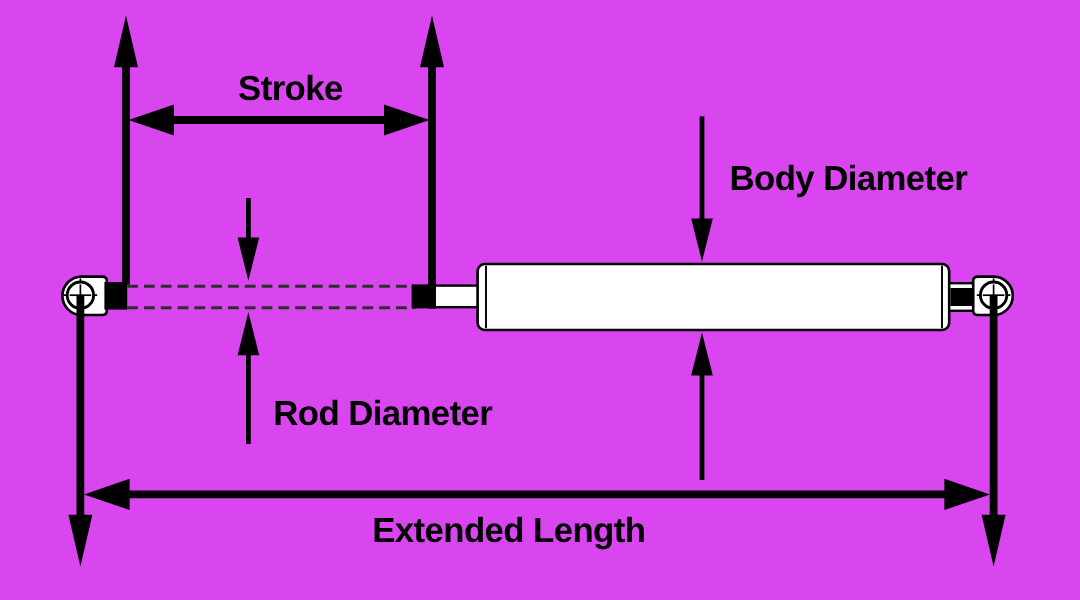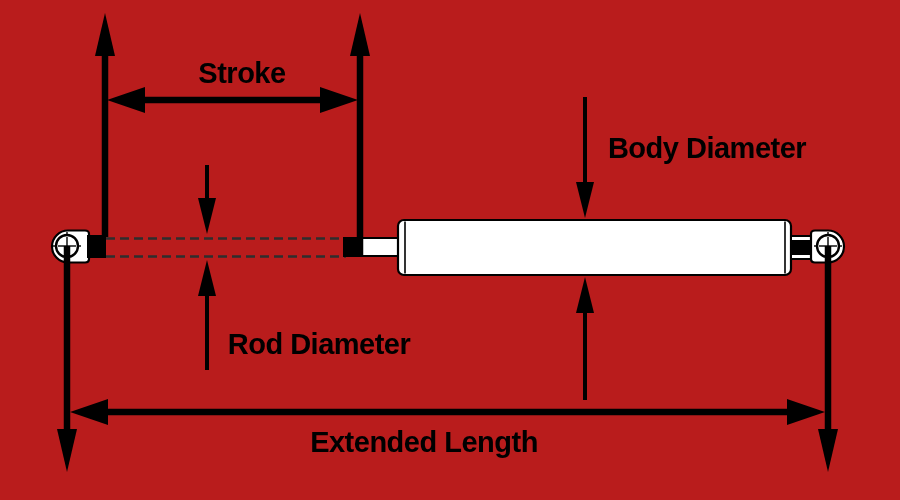--- a/index.html
+++ b/index.html
@@ -1,20 +1,20 @@
 <!DOCTYPE html>
 <html><head>
 <meta charset="utf-8">
 <style>
   html, body { margin: 0; padding: 0; background: #ffffff; }
   .canvas {
     position: relative;
     width: 900px;
     height: 500px;
-    background: #b91c1c;
+    background: #d946ef;
     overflow: hidden;
     font-family: "Liberation Sans", sans-serif;
   }
   svg { position: absolute; left: 0; top: 0; }
 
   .thick-line   { stroke: #000000; stroke-width: 6.5; fill: none; }
   .thin-line    { stroke: #000000; stroke-width: 4;   fill: none; }
   .outline      { stroke: #000000; stroke-width: 2.2; fill: #ffffff; }
   .outline-thin { stroke: #000000; stroke-width: 1.6; fill: none; }
   .fill-black   { fill: #000000; stroke: none; }

